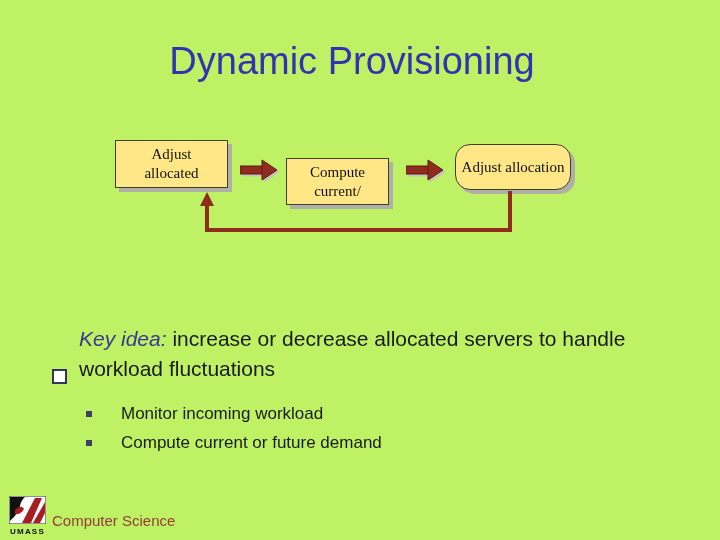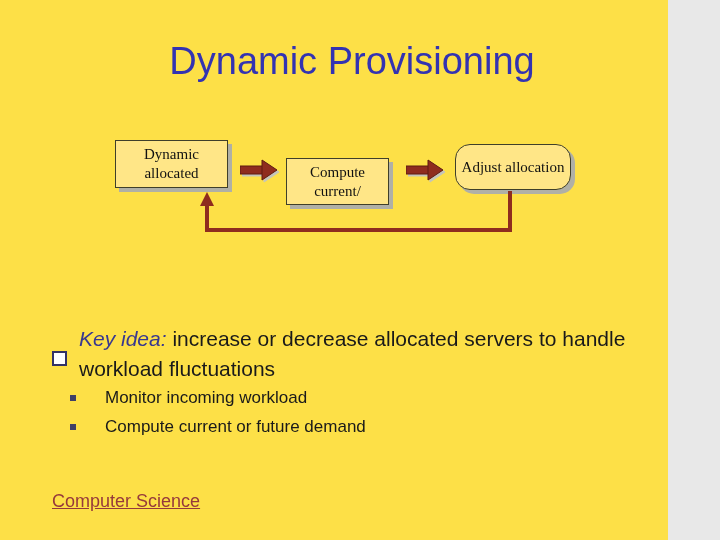--- a/index.html
+++ b/index.html
@@ -1,17 +1,17 @@
 <!DOCTYPE html>
 <html><head>
 <meta charset="utf-8">
 <style>
   html,body{margin:0;padding:0;background:#e8e8e8;}
   .slide{
-    position:relative;width:668px;height:540px;background:#fde047;
+    position:relative;width:720px;height:540px;background:#bef264;
     overflow:hidden;font-family:"Liberation Sans",sans-serif;
   }
   
   .title{
     position:absolute;top:38px;left:0;width:720px;text-align:center;
     font-size:38px;line-height:46px;color:#3333b2;letter-spacing:0px;
     transform:translateX(-8px);
   }
   
   .flow-box{
@@ -24,64 +24,63 @@
   .box-monitor{left:115px;top:140px;width:113px;height:48px;}
   .box-compute{left:286px;top:142px;width:103px;height:47px;margin-top:16px;}
   .box-adjust{left:455px;top:144px;width:116px;height:46px;border-radius:15px;}
   .flow-arrow{position:absolute;filter:drop-shadow(2px 2px 0 #c4c4ba);}
   .arrow1{left:240px;top:158px;}
   .arrow2{left:406px;top:158px;}
   .feedback{position:absolute;left:200px;top:188px;}
   
   .key-idea{
     position:absolute;left:52px;top:324px;width:584px;
-    display:flex;align-items:center;
+    display:flex;align-items:flex-end;
   }
   .q-bullet{
     flex:0 0 auto;width:11px;height:11px;border:2px solid #333366;
     margin:8px 12px 0 0;background:#fff;
   }
   .key-idea p{
     margin:0;font-size:21px;line-height:30px;color:#1a1a1a;
   }
   .key-idea em{font-style:italic;color:#383890;}
   
   .sub-bullets{
-    position:absolute;left:70px;top:388px;list-style:none;margin:0;padding:0;
+    position:absolute;left:70px;top:388px;list-style:none;margin:16px;padding:0;
   }
   .sub-bullets li{
     display:flex;align-items:flex-start;margin:0 0 10px 0;
     font-size:17px;line-height:19px;color:#1a1a1a;
   }
   .s-bullet{
     flex:0 0 auto;width:6px;height:6px;background:#3f3f66;margin:7px 29px 0 0;
   }
   
   .footer-logo{position:absolute;left:9px;top:496px;width:40px;}
   .footer-logo .umass-word{
     font-size:8px;font-weight:bold;letter-spacing:1.2px;color:#111;
     margin-top:-1px;text-align:center;width:37px;
   }
   .dept{
-    position:absolute;left:52px;top:492px;font-size:18px;line-height:18px;
+    position:absolute;left:52px;top:512px;font-size:15px;line-height:18px;
     color:#96393b;
-    text-decoration:underline;
   }
 </style>
 </head>
 <body>
 
 <div class="slide">
 
   <div class="title">Dynamic Provisioning</div>
 
   <div>
 
     <div class="flow-box box-monitor">
-      <div>Dynamic</div>
+      <div>Adjust</div>
       <div>allocated</div>
     </div>
 
     <svg class="flow-arrow arrow1" width="38" height="24" viewBox="0 0 38 24">
       <rect x="0" y="8" width="23" height="8" fill="#8f2c1e" stroke="#5e1a10" stroke-width="1"></rect>
       <polygon points="22,2 37,12 22,22" fill="#8f2c1e" stroke="#5e1a10" stroke-width="1"></polygon>
     </svg>
 
     <div class="flow-box box-compute">
       <div>Compute current/</div>
@@ -113,16 +112,26 @@
     <li>
       <span class="s-bullet"></span>
       <span>Monitor incoming workload</span>
     </li>
     <li>
       <span class="s-bullet"></span>
       <span>Compute current or future demand</span>
     </li>
   </ul>
 
+  <div class="footer-logo">
+    <svg width="37" height="28" viewBox="0 0 37 28">
+      <rect x="0" y="0" width="37" height="28" fill="#ffffff" stroke="#222" stroke-width="1"></rect>
+      <path d="M1,1 L16,1 C10,6 12,12 8,17 C6,20 3,23 1,25 Z" fill="#111111"></path>
+      <path d="M13,27 L26,2 L33,2 L22,27 Z" fill="#a61e22"></path>
+      <path d="M24,27 L36,6 L36,17 L31,27 Z" fill="#a61e22"></path>
+      <path d="M6,14 C10,10 13,10 15,13 C13,17 9,19 6,18 Z" fill="#a61e22"></path>
+    </svg>
+    <div class="umass-word">UMASS</div>
+  </div>
 
   <div class="dept">Computer Science</div>
 
 </div>
 
 </body></html>

